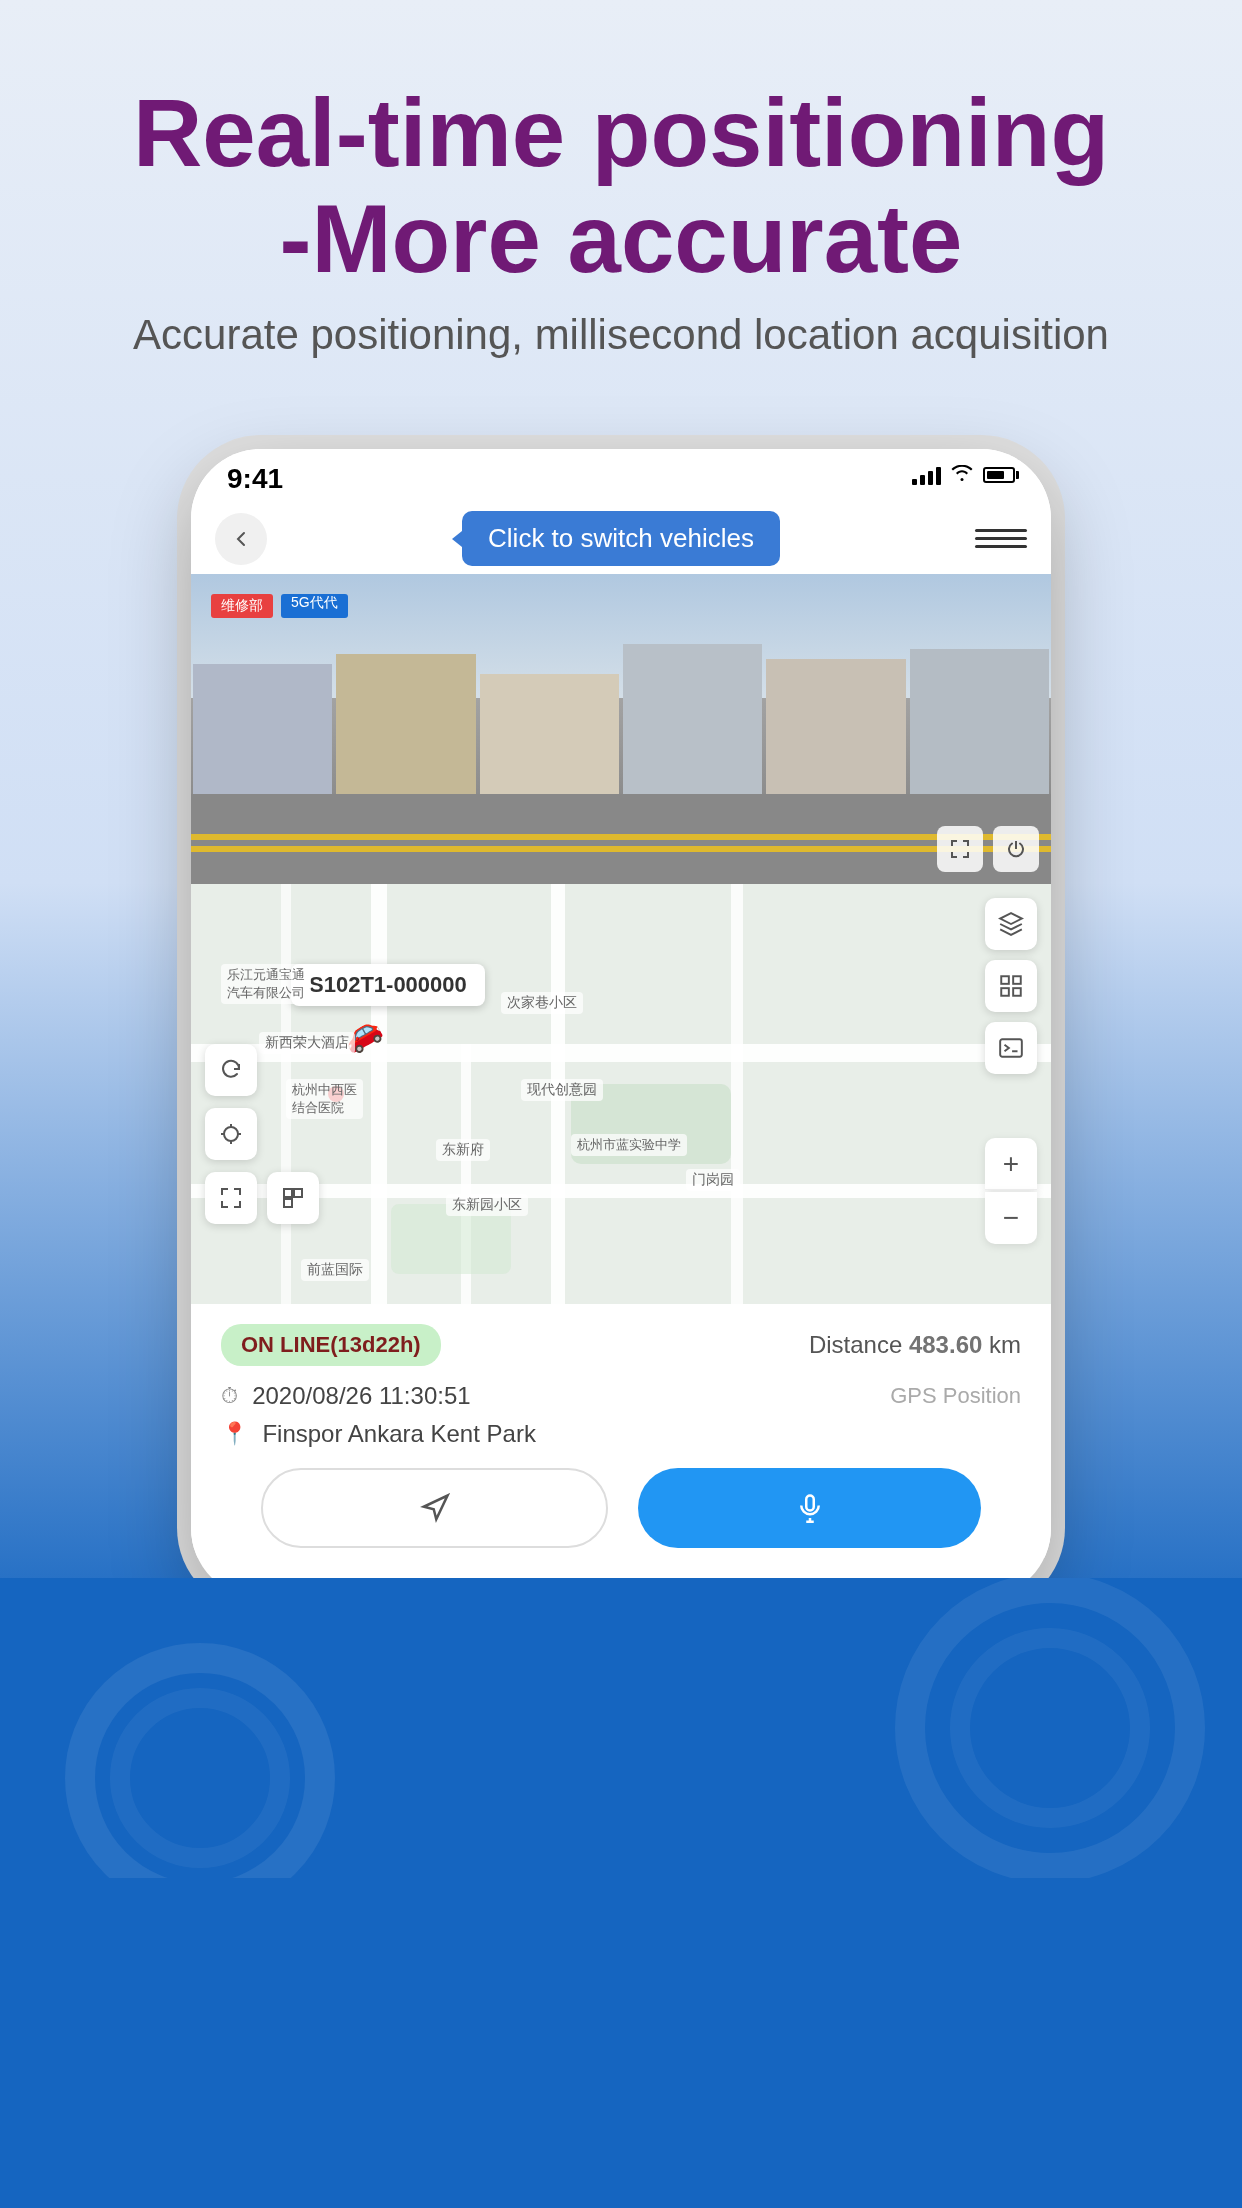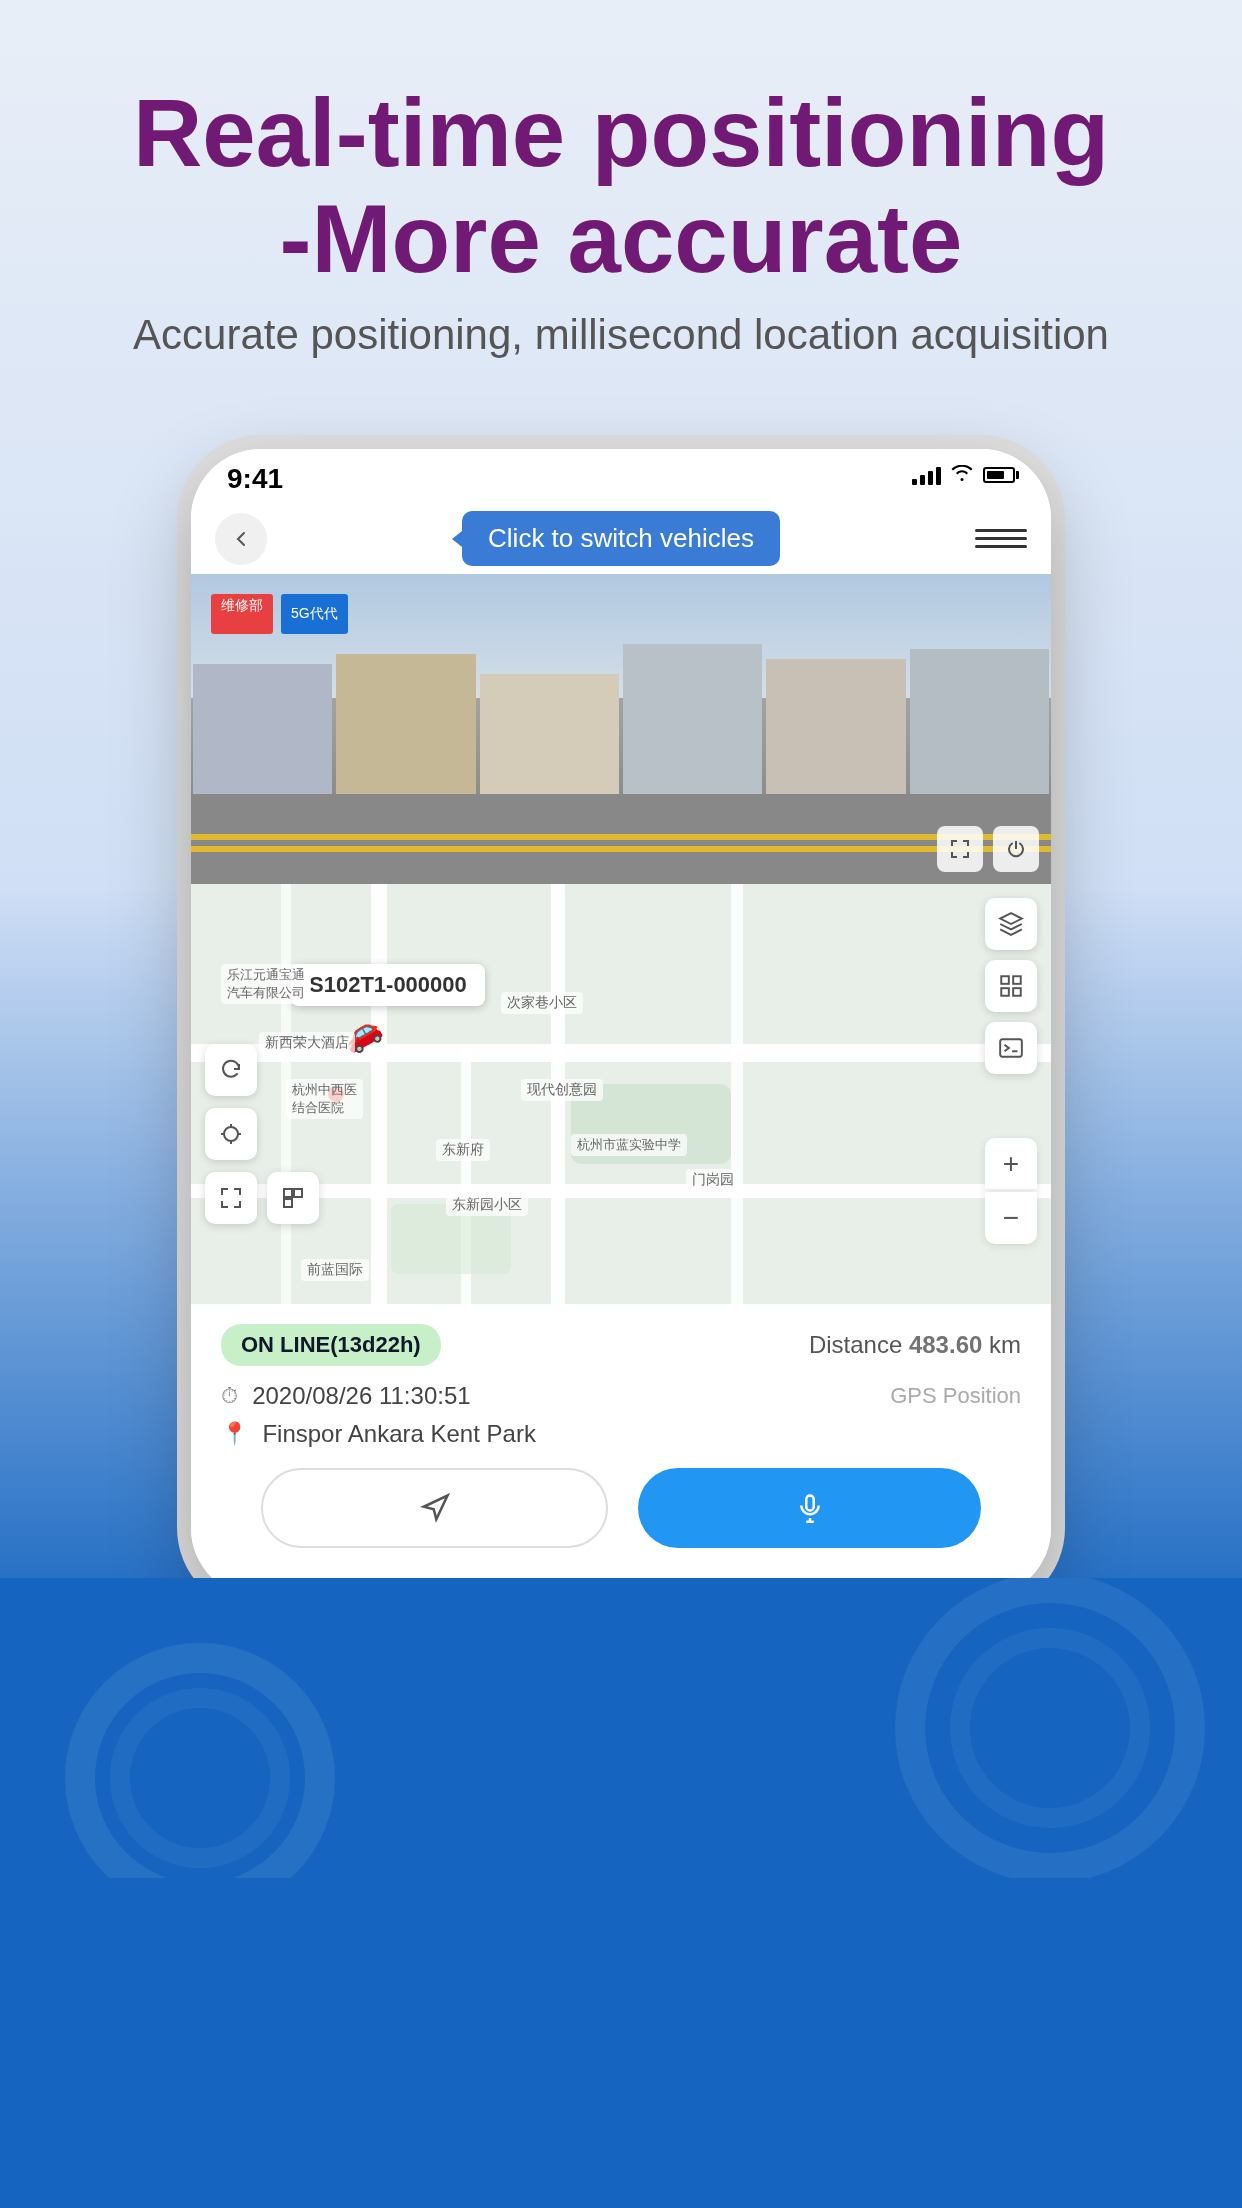--- a/index.html
+++ b/index.html
@@ -394,21 +394,21 @@
 
     .status-row {
       display: flex;
       align-items: center;
       justify-content: space-between;
       margin-bottom: 16px;
     }
 
     .online-badge {
       background: #c8f0c8;
-      color: #0f172a;
+      color: #7f1d1d;
       font-size: 22px;
       font-weight: 600;
       padding: 8px 20px;
       border-radius: 20px;
     }
 
     .distance-text {
       font-size: 24px;
       color: #555;
     }
@@ -547,21 +547,21 @@
         <div class="building"></div>
       </div>
 
       <div class="road">
         <div class="road-line"></div>
         <div class="road-line2"></div>
       </div>
 
       <div style="position:absolute;top:20px;left:20px;display:flex;gap:8px">
         <div style="background:#e84040;color:#fff;font-size:14px;padding:3px 10px;border-radius:3px">维修部</div>
-        <div style="background:#1a6fd4;color:#fff;font-size:14px;padding:11px 10px;border-radius:3px">5G代代</div>
+        <div style="background:#1a6fd4;color:#fff;font-size:14px;padding:0 10px;border-radius:3px">5G代代</div>
       </div>
     </div>
 
     <div class="sv-controls">
       <div class="sv-ctrl-btn">
         <svg width="22" height="22" viewBox="0 0 22 22" fill="none" stroke="#555" stroke-width="2">
           <path d="M3 8V3h5M19 8V3h-5M3 14v5h5M19 14v5h-5"></path>
         </svg>
       </div>
       <div class="sv-ctrl-btn">

